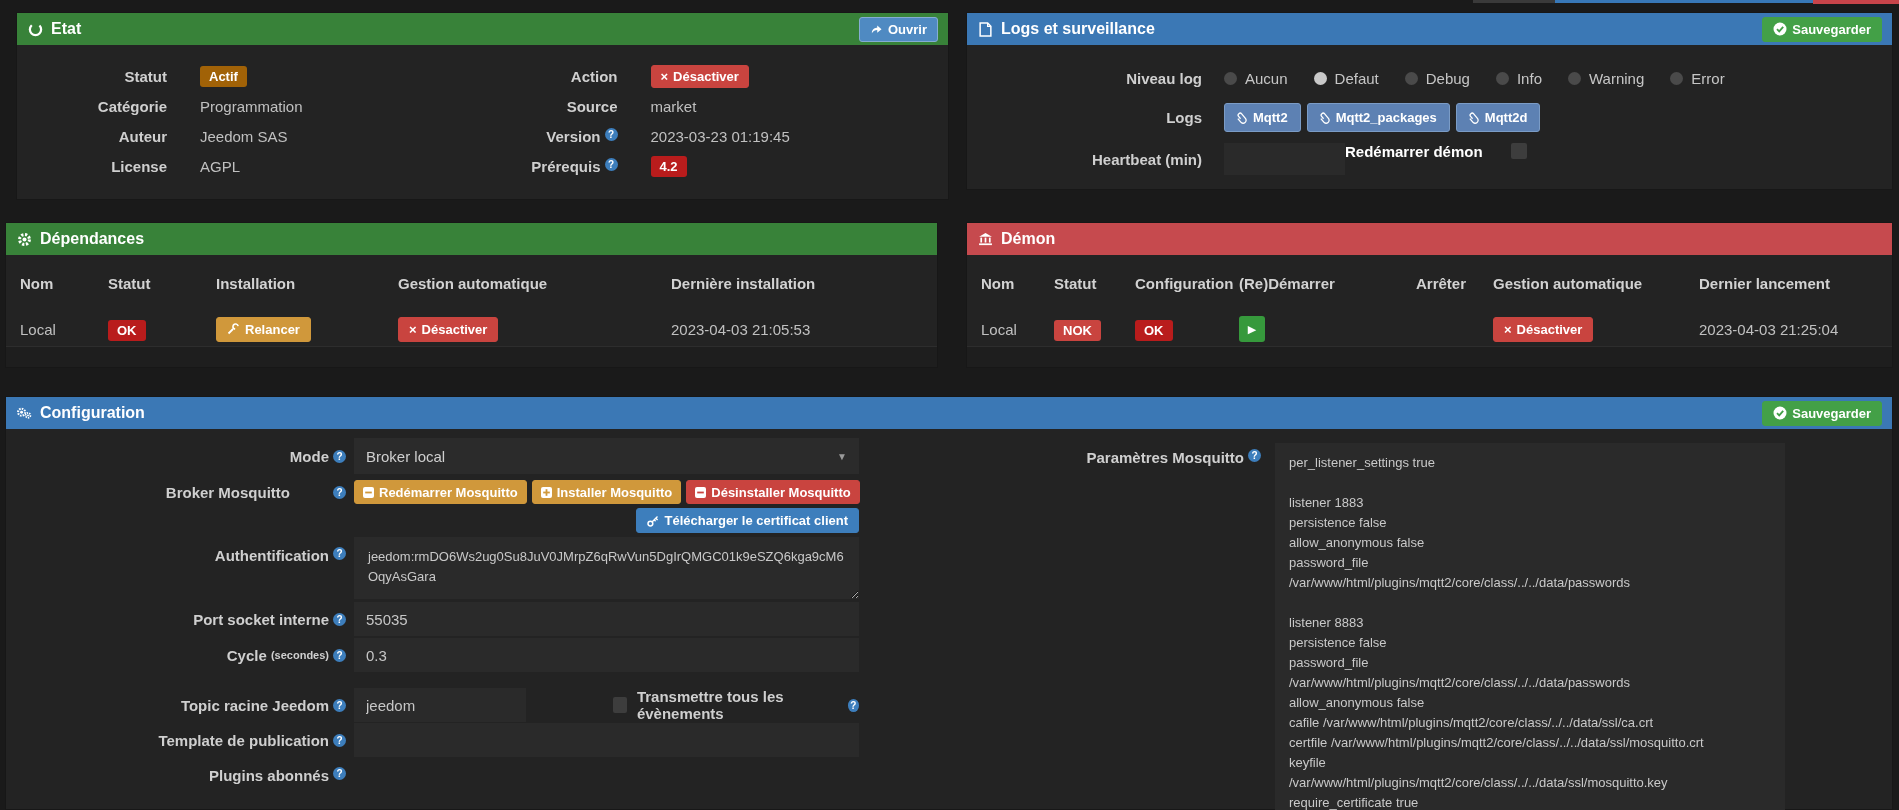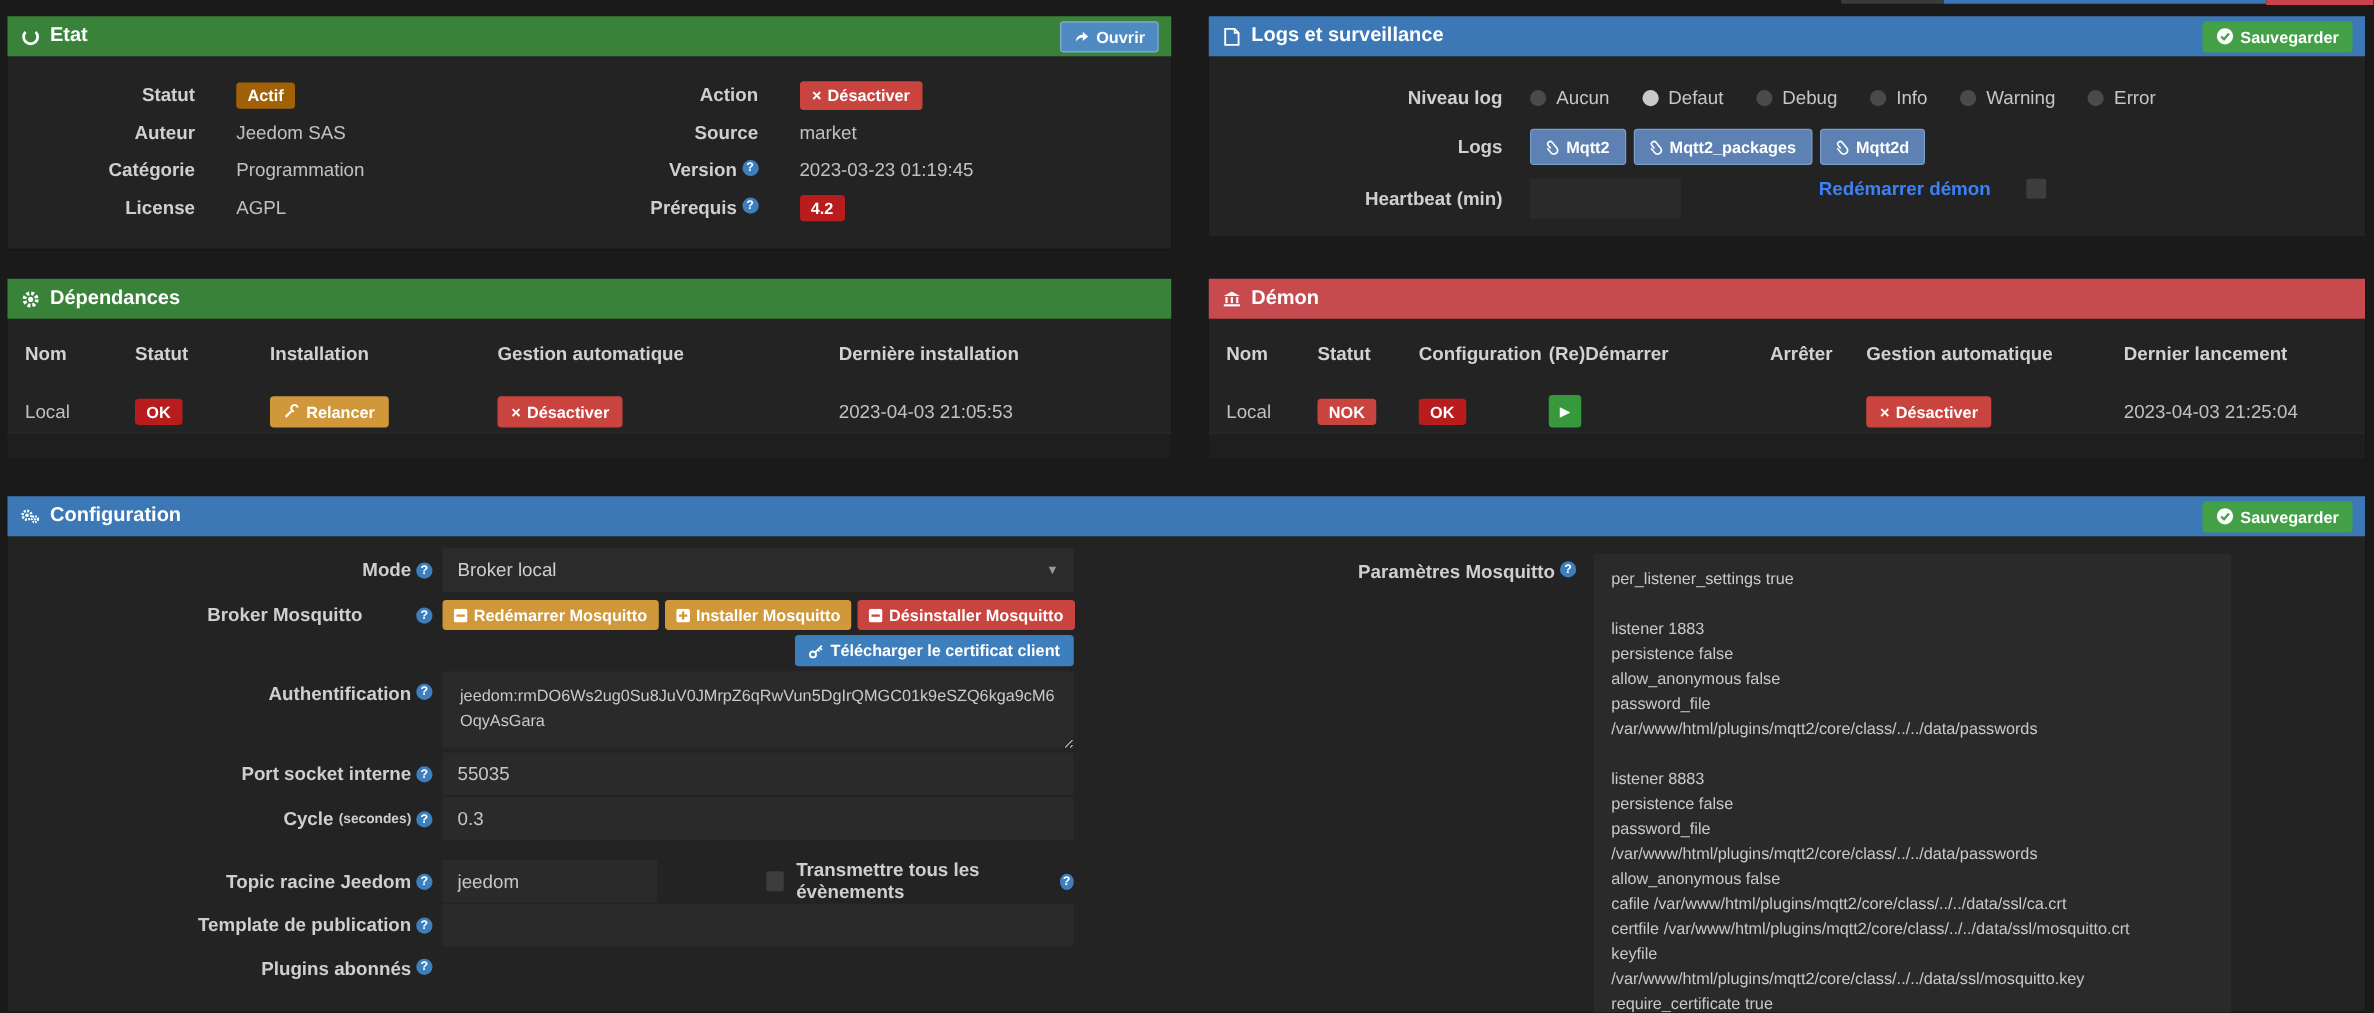--- a/index.html
+++ b/index.html
@@ -98,21 +98,21 @@
 </style>
 </head>
 <body>
 
 <div class="page">
 
   <div class="strip strip-gray"></div>
   <div class="strip strip-blue"></div>
   <div class="strip strip-red"></div>
 
-  <div class="panel" style="left:5px;top:12px;width:933px;height:188px;">
+  <div class="panel" style="left:16px;top:12px;width:933px;height:188px;">
     <div class="panel-header header-green">
       <span class="hicon">
         <svg width="15" height="15" viewBox="0 0 16 16">
             <circle cx="8" cy="8" r="6" fill="none" stroke="#fff" stroke-width="2.4" stroke-dasharray="28 10" transform="rotate(-45 8 8)"></circle>
           </svg>
       </span>
       <span class="panel-title">Etat</span>
       <span class="header-spacer"></span>
       <span class="btn btn-blue-light">
         <span class="hicon" style="width:13px;height:13px;">
@@ -125,26 +125,26 @@
     </div>
     <div class="kv-wrap">
       <div class="kv-col col-a">
         <div class="kv-row">
             <span class="kv-label">Statut</span>
           <span class="kv-value">
               <span class="badge badge-darkgreen">Actif</span>
             </span>
           </div>
         <div class="kv-row">
+            <span class="kv-label">Catégorie</span>
+          <span class="kv-value">Programmation</span>
+          </div>
+        <div class="kv-row">
             <span class="kv-label">Auteur</span>
           <span class="kv-value">Jeedom SAS</span>
-          </div>
-        <div class="kv-row">
-            <span class="kv-label">Catégorie</span>
-          <span class="kv-value">Programmation</span>
           </div>
         <div class="kv-row">
             <span class="kv-label">License</span>
           <span class="kv-value">AGPL</span>
           </div>
       </div>
       <div class="kv-col col-b">
         <div class="kv-row">
             <span class="kv-label">Action</span>
           <span class="kv-value">
@@ -248,21 +248,21 @@
                 </svg>
               </span>
               <span>Mqtt2d</span>
             </span>
         </span>
       </div>
       <div class="form-row" style="margin-top:10px;height:32px;">
         <span class="logs-label">Heartbeat (min)</span>
         <span class="logs-ctrl">
           <input class="input" style="width: 121px;" value="">
-          <span style="margin-left:110px;font-weight:bold;color:#3b82f6;">Redémarrer démon</span>
+          <span style="font-weight:bold;color:#ffffff;">Redémarrer démon</span>
           <span class="checkbox" style="margin-left:28px;"></span>
         </span>
       </div>
     </div>
   </div>
 
   <div class="panel" style="left:5px;top:222px;width:933px;height:146px;">
     <div class="panel-header header-green">
       <span class="hicon">
         <svg width="15" height="15" viewBox="0 0 14 14">

